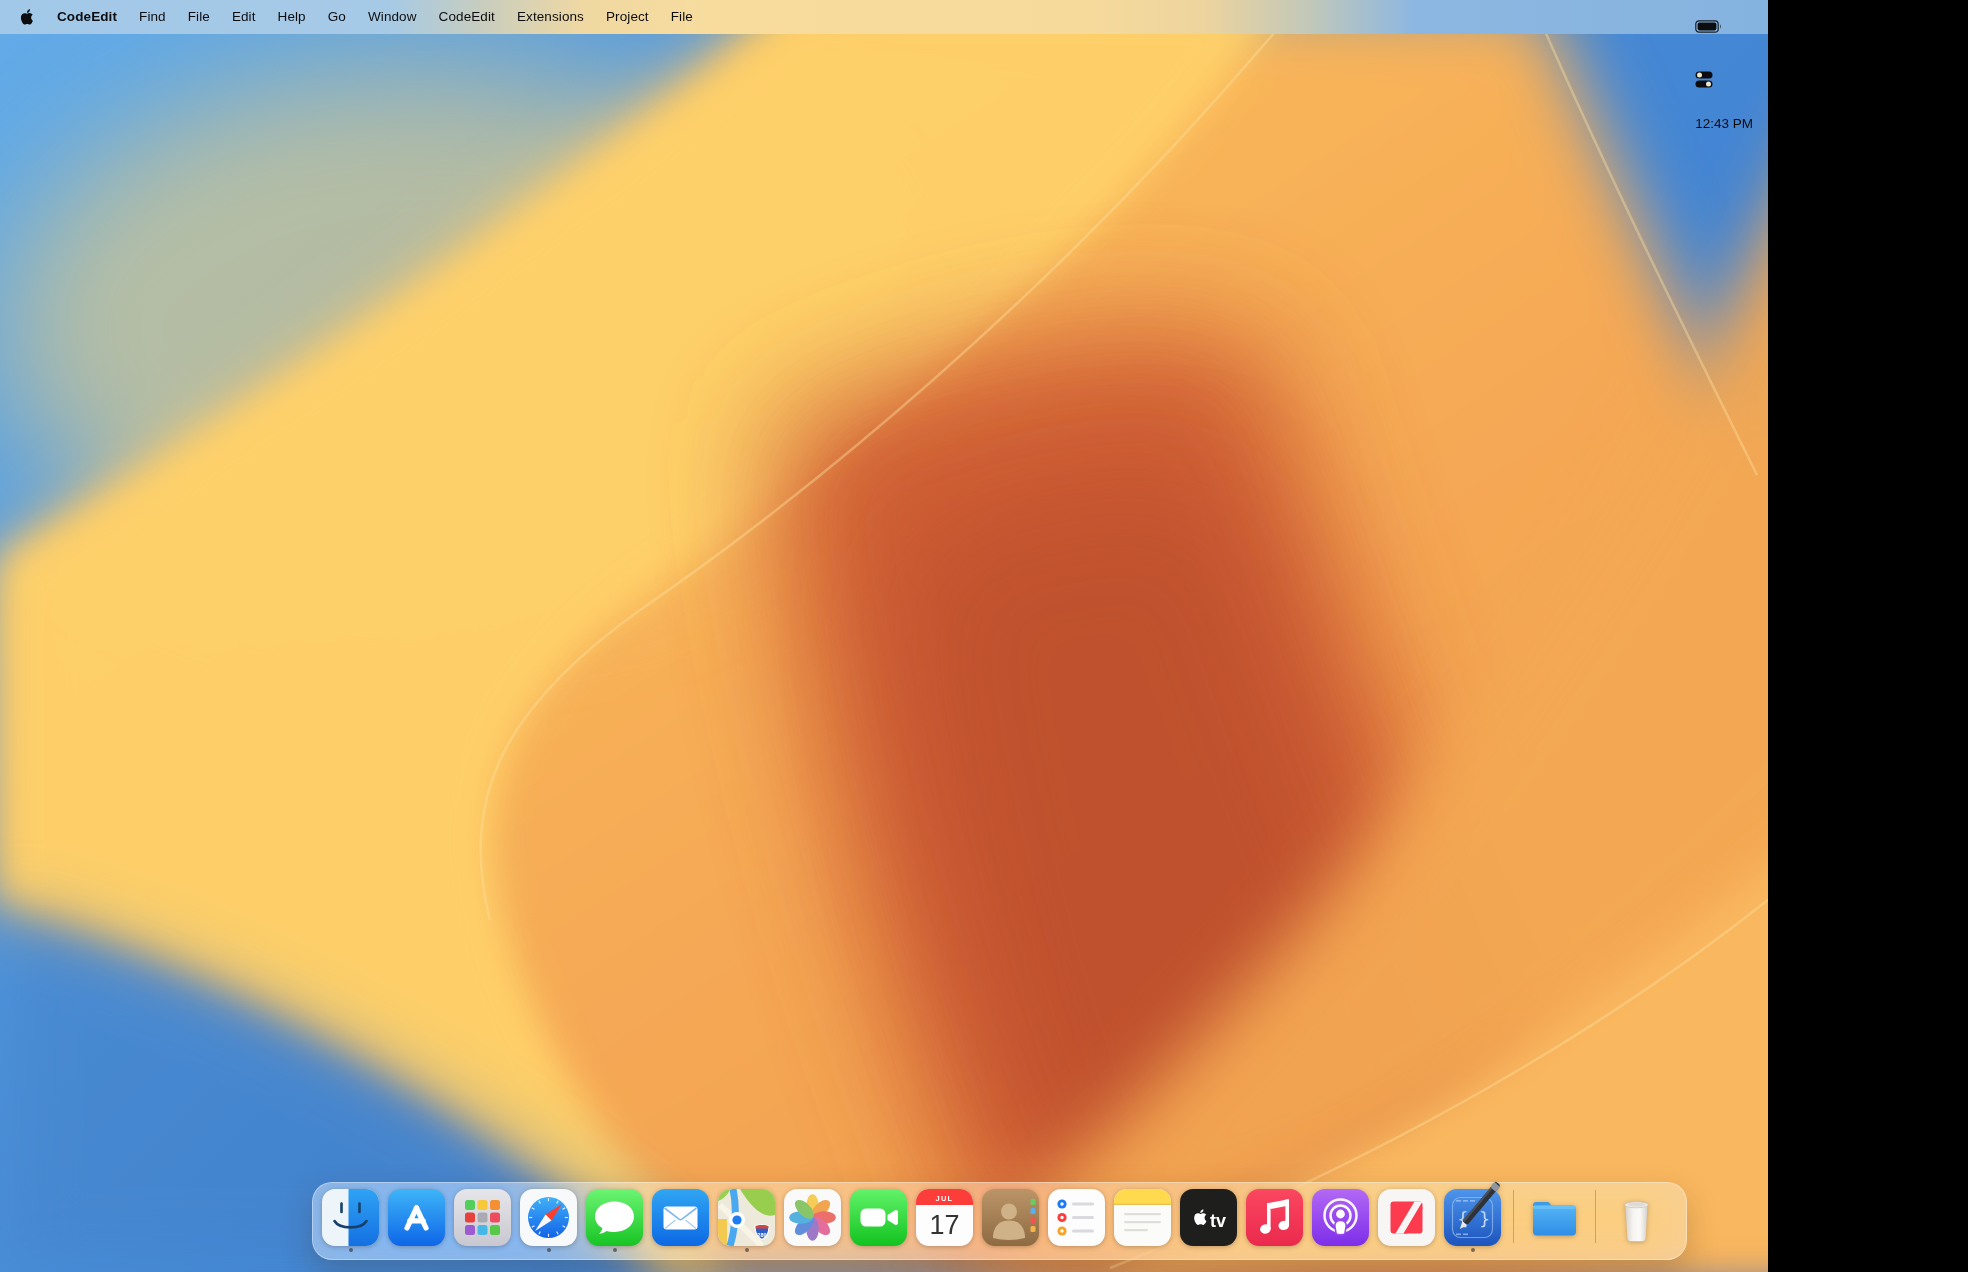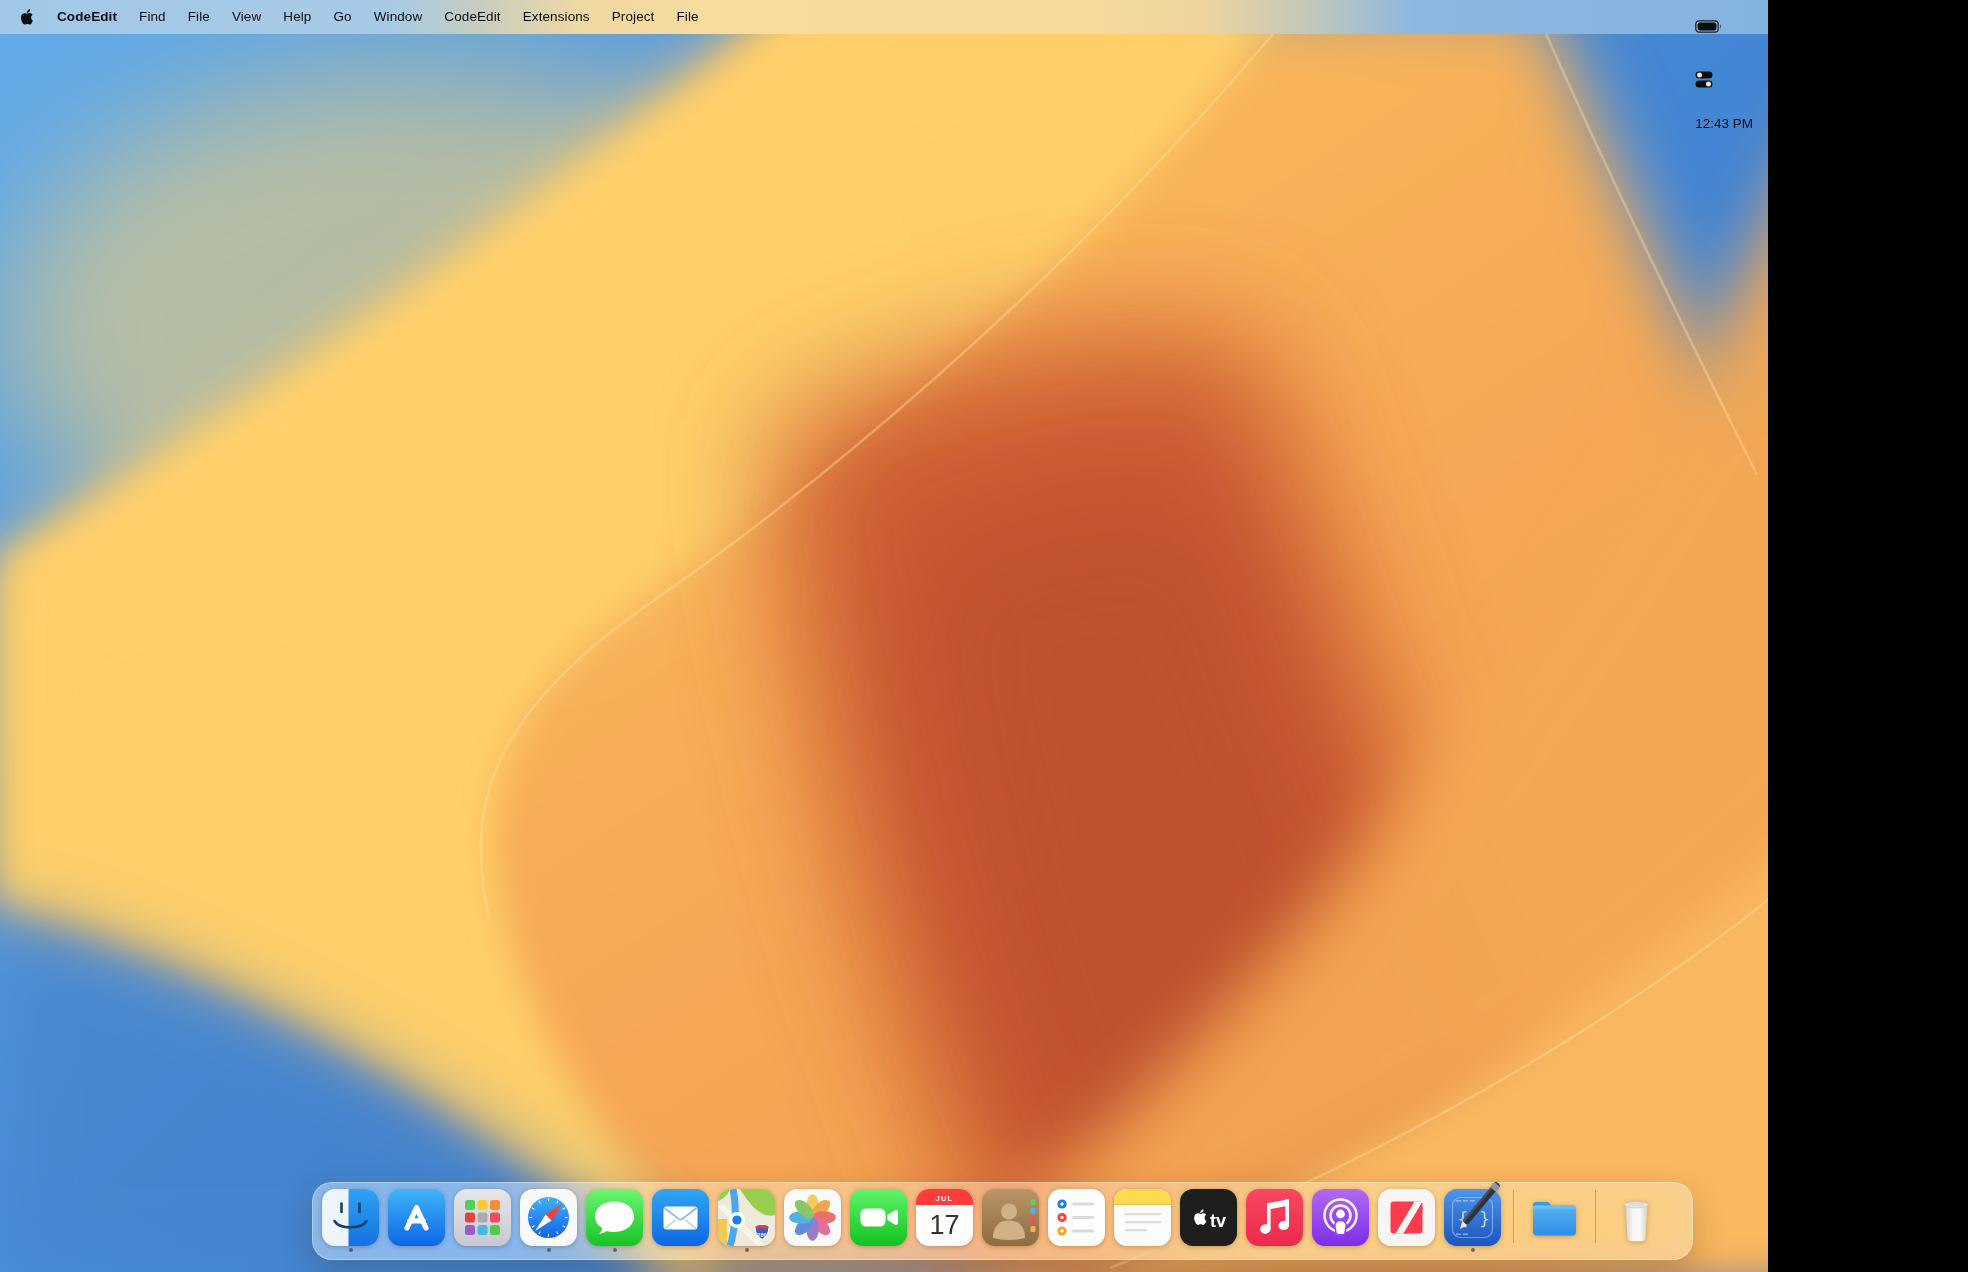--- a/index.html
+++ b/index.html
@@ -17,21 +17,21 @@
   .mb-item{font-size:13.5px;color:#0d0d0f;padding:0 11px;line-height:34px;
     letter-spacing:.1px;cursor:default;white-space:nowrap;}
   .mb-appname{font-weight:700;}
   .apple-logo{display:flex;align-items:center;padding:0 12px 0 0;height:34px;}
   .mb-right{display:flex;align-items:flex-start;gap:19px;padding-right:15px;flex-direction:column;}
   .mb-status{display:flex;align-items:center;height:34px;}
   .mb-clock{font-size:13.5px;font-weight:500;color:#0d0d0f;white-space:nowrap;}
 
   
   .dock{position:absolute;left:312px;bottom:12px;height:70px;z-index:10;
-    display:flex;align-items:flex-start;gap:9px;padding:6px 27px 0 9px;
+    display:flex;align-items:flex-start;gap:9px;padding:6px 21px 0 9px;
     background:rgba(246,240,236,.45);
     border:1px solid rgba(255,255,255,.35);
     border-radius:20px;
     box-shadow:0 14px 32px rgba(60,30,10,.22);
     backdrop-filter:blur(26px) saturate(160%);
     -webkit-backdrop-filter:blur(26px) saturate(160%);}
   .dock-item{position:relative;width:57px;height:57px;flex:0 0 auto;cursor:pointer;}
   .dock-item>svg{display:block;overflow:visible;
     filter:drop-shadow(0 1.5px 2.5px rgba(40,20,5,.28));}
   .run-dot{display:none;position:absolute;left:50%;bottom:-6px;width:4px;height:4px;
@@ -104,21 +104,21 @@
   <header class="menubar">
     <div class="mb-left">
       <span class="apple-logo">
         <svg width="15" height="18" viewBox="0 0 16 20">
           <path fill="#0d0d0f" d="M13.1 10.6c0-2.1 1.7-3.1 1.8-3.2-1-1.4-2.5-1.6-3-1.7-1.3-.1-2.5.8-3.2.8-.7 0-1.7-.8-2.8-.7-1.4 0-2.7.8-3.4 2.1-1.5 2.5-.4 6.3 1 8.4.7 1 1.5 2.1 2.6 2.1 1 0 1.4-.7 2.7-.7 1.3 0 1.6.7 2.7.7 1.1 0 1.8-1 2.5-2 .8-1.2 1.1-2.3 1.1-2.4-.1 0-2-.8-2-3.4zM11 4.2c.6-.7 1-1.7.9-2.7-.9 0-1.9.6-2.5 1.3-.5.6-1 1.6-.9 2.6 1 .1 2-.5 2.5-1.2z"></path>
         </svg>
       </span>
       <span class="mb-item mb-appname">CodeEdit</span>
       <span class="mb-item">Find</span>
       <span class="mb-item">File</span>
-      <span class="mb-item">View</span>
+      <span class="mb-item">Edit</span>
       <span class="mb-item">Help</span>
       <span class="mb-item">Go</span>
       <span class="mb-item">Window</span>
       <span class="mb-item">CodeEdit</span>
       <span class="mb-item">Extensions</span>
       <span class="mb-item">Project</span>
       <span class="mb-item">File</span>
     </div>
     <div class="mb-right">
       <span class="mb-status">

